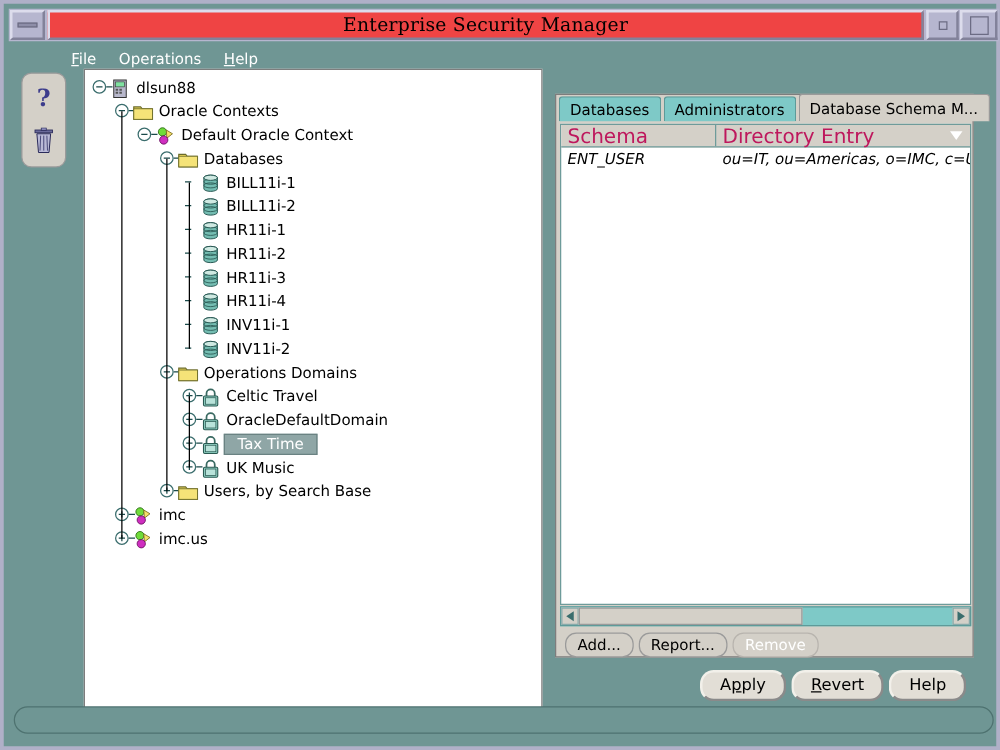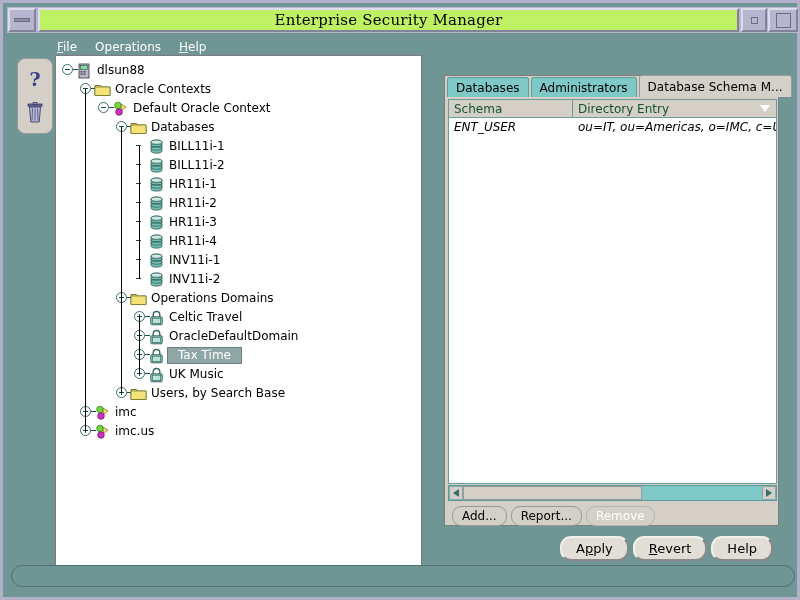--- a/index.html
+++ b/index.html
@@ -39,21 +39,21 @@
     display: flex; align-items: center; justify-content: center;
   }
   .title-btn-left .bar {
     width: 16px; height: 4px; background: #8e8ea8;
     border: 1px solid #6c6c84;
   }
   .title-text-wrap {
     flex: 1;
     height: 24px;
     margin: 0 2px;
-    background: #bef264;
+    background: #ef4444;
     border: 2px solid;
     border-color: #dcdcec #82829a #82829a #dcdcec;
     display: flex; align-items: center; justify-content: center;
   }
   .title-text {
     font-size: 15px;
     color: #000;
     font-family: "DejaVu Serif", "Liberation Serif", serif;
     letter-spacing: 0.2px;
   }
@@ -104,21 +104,21 @@
   }
   .tool-btn {
     width: 26px; height: 28px;
     display: flex; align-items: center; justify-content: center;
     cursor: default;
   }
 
   
   .tree-panel {
     position: absolute;
-    left: 52px; top: 52px;
+    left: 64px; top: 52px;
     width: 367px; height: 514px;
     background: #ffffff;
     border: 1px solid #7d7d7d;
     overflow: hidden;
   }
   .tree {
     position: relative;
     padding: 5px 0 0 0;
     font-size: 12px;
   }
@@ -212,22 +212,22 @@
     background: #ffffff;
     border: 1px solid #6e9b9a;
   }
   .tbl-header {
     display: flex;
     height: 18px;
     background: #d4d0c8;
     border-bottom: 1px solid #6e9b9a;
   }
   .th {
-    font-size: 12px;
-    color: #14532d;
+    font-size: 16px;
+    color: #be185d;
     padding: 1px 5px;
     display: flex;
     align-items: center;
     border-right: 1px solid #6e9b9a;
     position: relative;
   }
   .th.c1 { width: 124px; flex: 0 0 124px; }
   .th.c2 { flex: 1; border-right: none; }
   .sort-ind {
     position: absolute; right: 6px; top: 5px;

